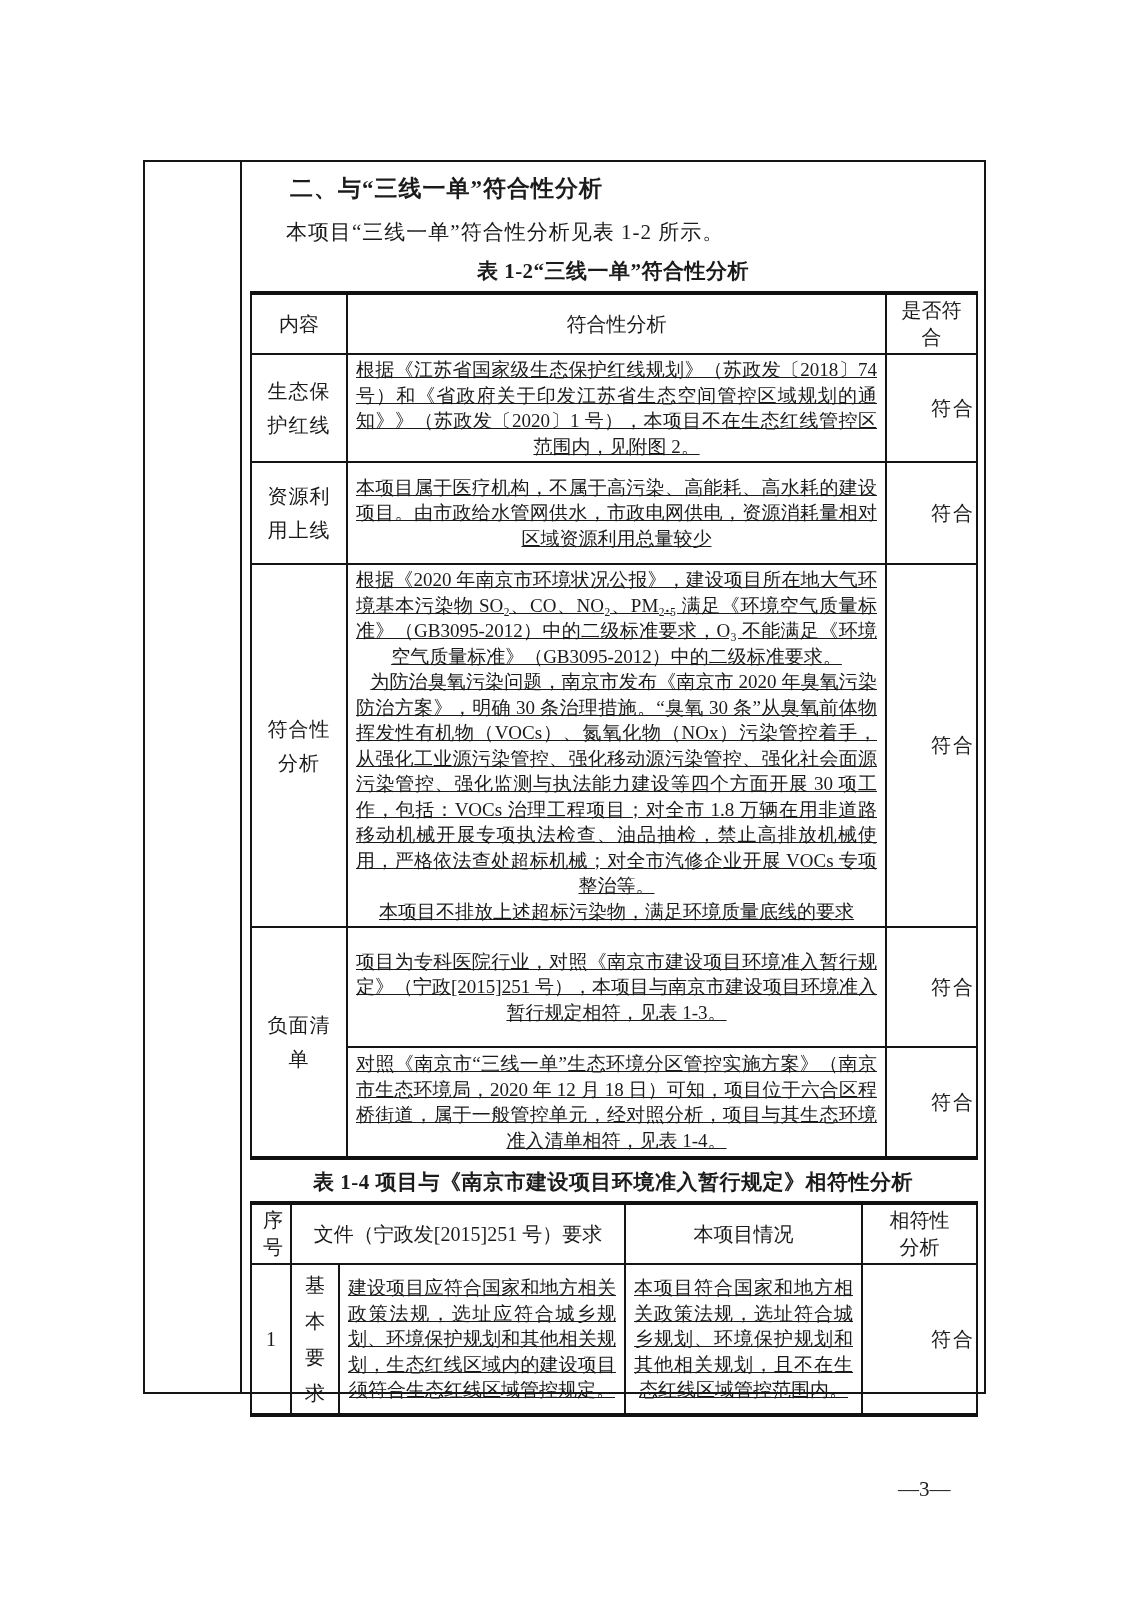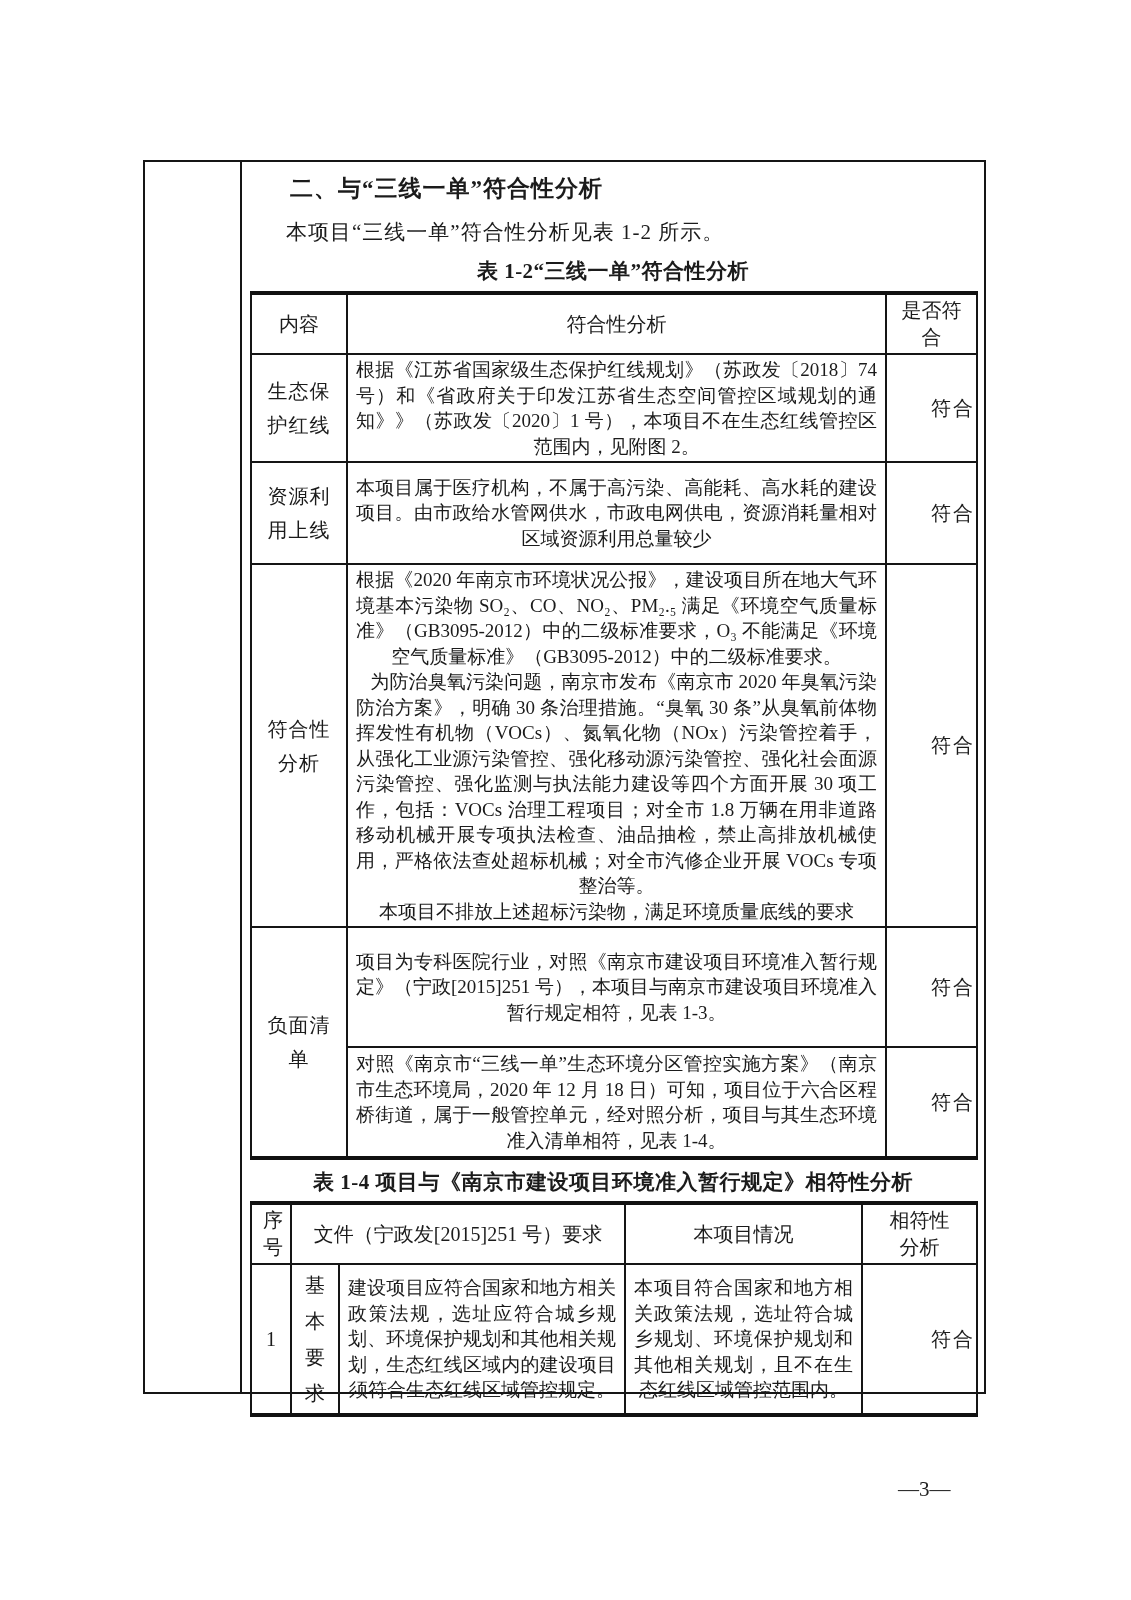--- a/index.html
+++ b/index.html
@@ -95,20 +95,21 @@
     letter-spacing: 1px;
   }
   .status-cell {
     text-align: right;
     font-size: 20px;
     letter-spacing: 2px;
     border-radius: 11px;
   }
   .analysis {
     padding: 2px 8px;
+    text-decoration: underline;
   }
   .analysis p {
     margin: 0;
     font-size: 19px;
     line-height: 25.5px;
     text-align: justify;
     text-align-last: center;
     -moz-text-align-last: center;
   }
   .analysis p.ind { text-indent: 0.75em; }

